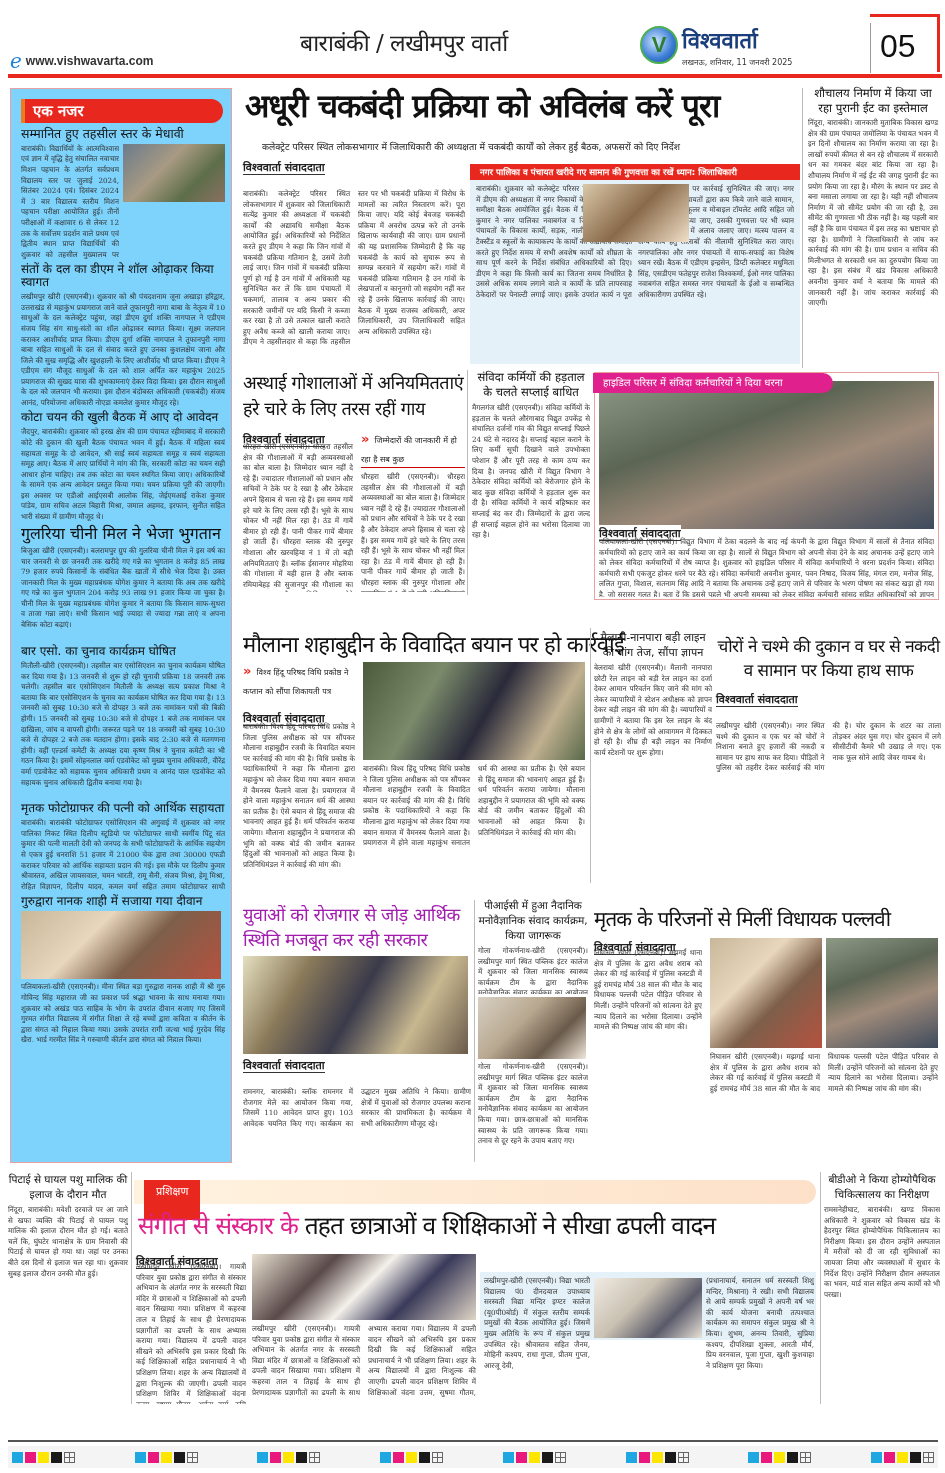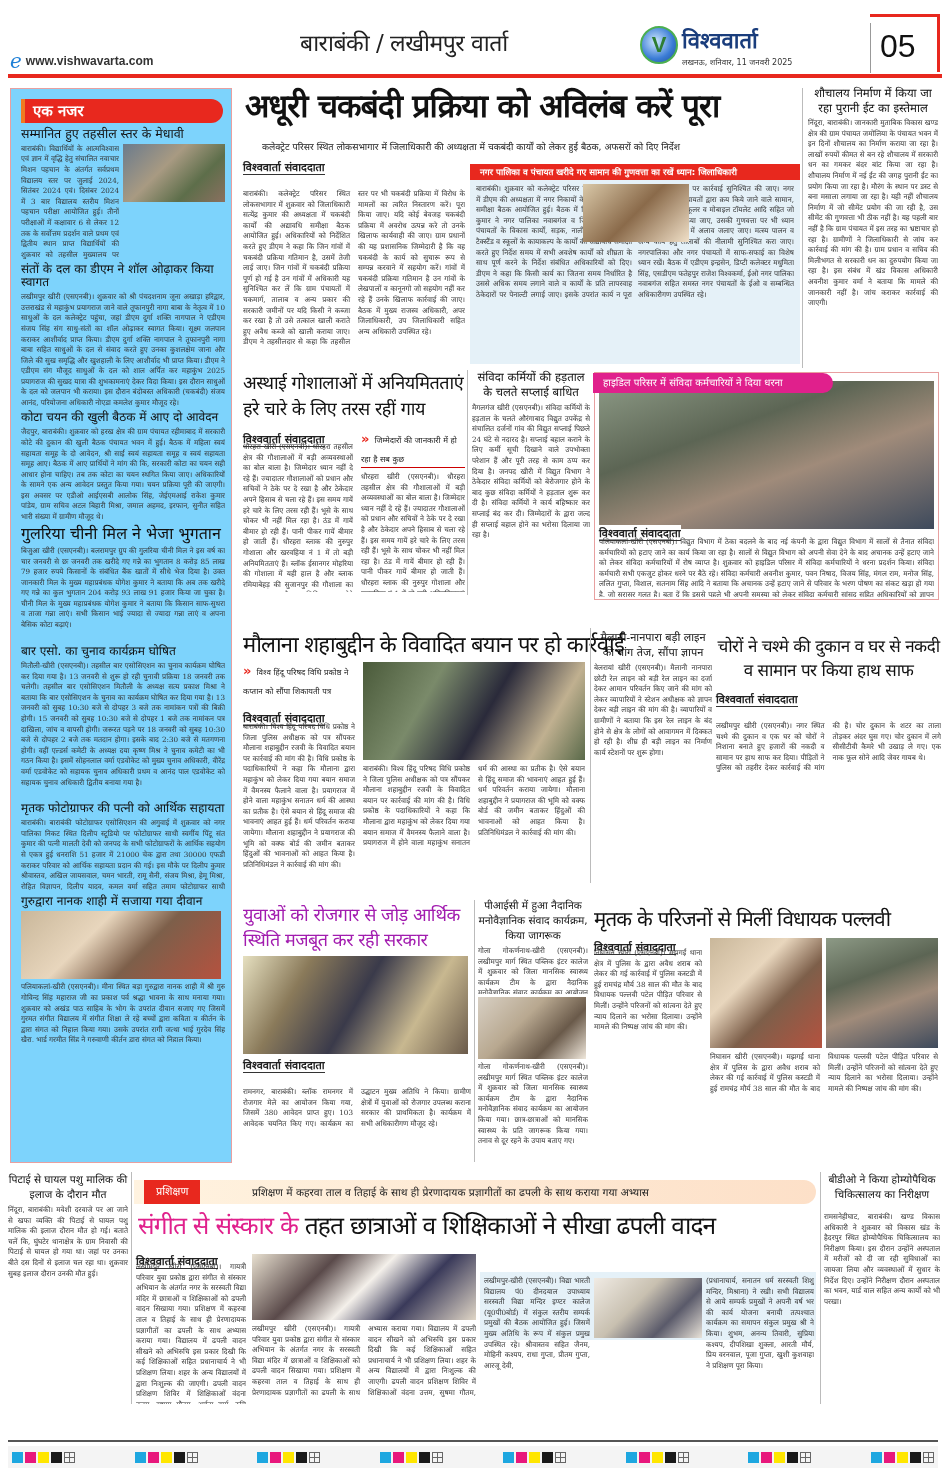--- a/index.html
+++ b/index.html
@@ -132,21 +132,21 @@
 <div class="abs" style="left:716px;top:634px;width:225px;font-family:'DejaVu Sans',sans-serif;font-size:17px;line-height:24px;color:#111;text-align:center;letter-spacing:-0.5px;">चोरों ने चश्मे की दुकान व घर से नकदी व सामान पर किया हाथ साफ</div>
 <div class="abs" style="left:716px;top:688px;width:225px;height:196px;">
   <div class="byline">विश्ववार्ता संवाददाता</div>
   <div class="body-text" style="height:180px;column-count:2;column-gap:8px;">लखीमपुर खीरी (एसएनबी)। नगर स्थित चश्मे की दुकान व एक घर को चोरों ने निशाना बनाते हुए हजारों की नकदी व सामान पर हाथ साफ कर दिया। पीड़ितों ने पुलिस को तहरीर देकर कार्रवाई की मांग की है। चोर दुकान के शटर का ताला तोड़कर अंदर घुस गए। चोर दुकान में लगे सीसीटीवी कैमरे भी उखाड़ ले गए। एक नाक फूल सोने आदि जेवर गायब थे।</div>
 </div>
 
 <div class="abs" style="left:243px;top:902px;width:228px;font-family:'DejaVu Sans',sans-serif;font-size:18px;line-height:25px;color:#a21caf;letter-spacing:-0.5px;">युवाओं को रोजगार से जोड़ आर्थिक स्थिति मजबूत कर रही सरकार</div>
 <div class="abs" style="left:243px;top:956px;width:228px;height:208px;">
   <div class="photo" style="width:225px;height:98px;background:linear-gradient(120deg,#e6e0c0,#8a7a5a 25%,#3a3a4a 50%,#c8b890 75%,#6a5a4a);"></div>
   <div class="byline" style="margin-top:2px;">विश्ववार्ता संवाददाता</div>
-  <div class="body-text" style="height:92px;column-count:2;column-gap:8px;">रामनगर, बाराबंकी। ब्लॉक रामनगर में रोजगार मेले का आयोजन किया गया, जिसमें 380 आवेदन प्राप्त हुए। 103 आवेदक चयनित किए गए। कार्यक्रम का उद्घाटन मुख्य अतिथि ने किया। ग्रामीण क्षेत्रों में युवाओं को रोजगार उपलब्ध कराना सरकार की प्राथमिकता है। कार्यक्रम में सभी अधिकारीगण मौजूद रहे।</div>
+  <div class="body-text" style="height:92px;column-count:2;column-gap:8px;">रामनगर, बाराबंकी। ब्लॉक रामनगर में रोजगार मेले का आयोजन किया गया, जिसमें 110 आवेदन प्राप्त हुए। 103 आवेदक चयनित किए गए। कार्यक्रम का उद्घाटन मुख्य अतिथि ने किया। ग्रामीण क्षेत्रों में युवाओं को रोजगार उपलब्ध कराना सरकार की प्राथमिकता है। कार्यक्रम में सभी अधिकारीगण मौजूद रहे।</div>
 </div>
 
 <div class="divider-v" style="left:474px;top:900px;height:262px;"></div>
 <div class="abs" style="left:478px;top:898px;width:110px;height:265px;overflow:hidden;">
   <div class="head-dark" style="font-size:10.5px;text-align:center;line-height:15px;margin-bottom:3px;">पीआईसी में हुआ नैदानिक मनोवैज्ञानिक संवाद कार्यक्रम, किया जागरूक</div>
   <div class="body-text" style="height:48px;">गोला गोकर्णनाथ-खीरी (एसएनबी)। लखीमपुर मार्ग स्थित पब्लिक इंटर कालेज में शुक्रवार को जिला मानसिक स्वास्थ्य कार्यक्रम टीम के द्वारा नैदानिक मनोवैज्ञानिक संवाद कार्यक्रम का आयोजन किया गया। छात्र-छात्राओं को मानसिक स्वास्थ्य के प्रति जागरूक किया गया। तनाव से दूर रहने के उपाय बताए गए।</div>
   <div class="photo indoor" style="width:108px;height:62px;margin:3px 0;"></div>
   <div class="body-text" style="height:90px;">गोला गोकर्णनाथ-खीरी (एसएनबी)। लखीमपुर मार्ग स्थित पब्लिक इंटर कालेज में शुक्रवार को जिला मानसिक स्वास्थ्य कार्यक्रम टीम के द्वारा नैदानिक मनोवैज्ञानिक संवाद कार्यक्रम का आयोजन किया गया। छात्र-छात्राओं को मानसिक स्वास्थ्य के प्रति जागरूक किया गया। तनाव से दूर रहने के उपाय बताए गए।</div>
 </div>
 
@@ -159,22 +159,21 @@
   <div class="body-text" style="position:absolute;left:116px;top:116px;width:228px;height:108px;column-count:2;column-gap:8px;">निघासन खीरी (एसएनबी)। मझगईं थाना क्षेत्र में पुलिस के द्वारा अवैध शराब को लेकर की गई कार्रवाई में पुलिस कस्टडी में हुई रामचंद्र मौर्य 38 साल की मौत के बाद विधायक पल्लवी पटेल पीड़ित परिवार से मिलीं। उन्होंने परिजनों को सांत्वना देते हुए न्याय दिलाने का भरोसा दिलाया। उन्होंने मामले की निष्पक्ष जांच की मांग की।</div>
 </div>
 
 <div class="abs" style="left:8px;top:1172px;width:120px;height:232px;overflow:hidden;">
   <div class="head-dark" style="font-size:10.5px;text-align:center;line-height:15px;margin-bottom:3px;">पिटाई से घायल पशु मालिक की इलाज के दौरान मौत</div>
   <div class="body-text" style="height:198px;">निंदूरा, बाराबंकी। मवेशी दरवाजे पर आ जाने से खफा व्यक्ति की पिटाई से घायल पशु मालिक की इलाज दौरान मौत हो गई। बताते चलें कि, घुंघटेर थानाक्षेत्र के ग्राम निवासी की पिटाई से घायल हो गया था। जहां पर उनका बीते दस दिनों से इलाज चल रहा था। शुक्रवार सुबह इलाज दौरान उनकी मौत हुई।</div>
 </div>
 <div class="divider-v" style="left:131px;top:1172px;height:232px;"></div>
 
 <div class="abs" style="left:134px;top:1180px;width:682px;height:24px;background:linear-gradient(90deg,#fff3e0,#fde0c8);border-radius:0 12px 12px 0;">
-  <span style="position:absolute;left:10px;top:0;height:24px;padding:0 12px;background:#e8281e;color:#fff;font-family:'DejaVu Sans',sans-serif;font-size:11px;line-height:24px;">प्रशिक्षण</span>
-  <span style="position:absolute;left:118px;top:0;font-family:'DejaVu Sans',sans-serif;font-size:10.5px;line-height:24px;color:#222;white-space:nowrap;">प्रशिक्षण में कहरवा ताल व तिहाई के साथ ही प्रेरणादायक प्रज्ञागीतों का ढपली के साथ कराया गया अभ्यास</span>
+  <span style="position:absolute;left:10px;top:0;height:40px;padding:0 12px;background:#e8281e;color:#fff;font-family:'DejaVu Sans',sans-serif;font-size:11px;line-height:24px;">प्रशिक्षण</span>
 </div>
 <div class="abs" style="left:138px;top:1210px;width:680px;font-family:'DejaVu Sans',sans-serif;font-size:24.5px;line-height:32px;white-space:nowrap;letter-spacing:-0.9px;">
   <span style="color:#e0208c;">संगीत से संस्कार के</span>
   <span style="color:#111;">तहत छात्राओं व शिक्षिकाओं ने सीखा ढपली वादन</span>
 </div>
 <div class="abs" style="left:136px;top:1250px;width:340px;height:154px;">
   <div class="byline">विश्ववार्ता संवाददाता</div>
   <div class="body-text" style="position:absolute;left:0;top:12px;width:110px;height:142px;">लखीमपुर खीरी (एसएनबी)। गायत्री परिवार युवा प्रकोष्ठ द्वारा संगीत से संस्कार अभियान के अंतर्गत नगर के सरस्वती विद्या मंदिर में छात्राओं व शिक्षिकाओं को ढपली वादन सिखाया गया। प्रशिक्षण में कहरवा ताल व तिहाई के साथ ही प्रेरणादायक प्रज्ञागीतों का ढपली के साथ अभ्यास कराया गया। विद्यालय में ढपली वादन सीखने को अभिरुचि इस प्रकार दिखी कि कई शिक्षिकाओं सहित प्रधानाचार्य ने भी प्रशिक्षण लिया। शहर के अन्य विद्यालयों में द्वारा निःशुल्क की जाएगी। ढपली वादन प्रशिक्षण शिविर में शिक्षिकाओं वंदना उत्तम, सुषमा गौतम, अर्चना वर्मा, रुचि गुप्ता, प्रीति गुप्ता, आरती मौर्य आदि ने प्रशिक्षण पूरा किया।</div>
   <div class="photo indoor" style="position:absolute;left:116px;top:4px;width:224px;height:66px;background:linear-gradient(135deg,#e8e0d0,#5a4a4a 30%,#f4f0ea 50%,#3a3a5a 70%,#e0d6c6);"></div>
   <div class="body-text" style="position:absolute;left:116px;top:74px;width:224px;height:80px;column-count:2;column-gap:8px;">लखीमपुर खीरी (एसएनबी)। गायत्री परिवार युवा प्रकोष्ठ द्वारा संगीत से संस्कार अभियान के अंतर्गत नगर के सरस्वती विद्या मंदिर में छात्राओं व शिक्षिकाओं को ढपली वादन सिखाया गया। प्रशिक्षण में कहरवा ताल व तिहाई के साथ ही प्रेरणादायक प्रज्ञागीतों का ढपली के साथ अभ्यास कराया गया। विद्यालय में ढपली वादन सीखने को अभिरुचि इस प्रकार दिखी कि कई शिक्षिकाओं सहित प्रधानाचार्य ने भी प्रशिक्षण लिया। शहर के अन्य विद्यालयों में द्वारा निःशुल्क की जाएगी। ढपली वादन प्रशिक्षण शिविर में शिक्षिकाओं वंदना उत्तम, सुषमा गौतम, अर्चना वर्मा, रुचि गुप्ता, प्रीति गुप्ता, आरती मौर्य आदि ने प्रशिक्षण पूरा किया।</div>
@@ -182,21 +181,21 @@
 
 <div class="abs" style="left:480px;top:1250px;width:336px;height:154px;">
   <div style="background:#e5f1f8;position:absolute;left:0;top:22px;width:336px;height:68px;"></div>
   <div class="body-text" style="position:absolute;left:4px;top:26px;width:106px;height:124px;">लखीमपुर-खीरी (एसएनबी)। विद्या भारती विद्यालय पं0 दीनदयाल उपाध्याय सरस्वती विद्या मन्दिर इण्टर कालेज (यू0पी0बोर्ड) में संकुल स्तरीय सम्पर्क प्रमुखों की बैठक आयोजित हुई। जिसमें मुख्य अतिथि के रूप में संकुल प्रमुख उपस्थित रहे। श्रीवास्तव सहित जैनम, मोहिनी कश्यप, राधा गुप्ता, प्रीतम गुप्ता, आरजू देवी,</div>
   <div class="photo indoor" style="position:absolute;left:114px;top:28px;width:108px;height:60px;background:linear-gradient(135deg,#f0ebe4,#c8c0b0 40%,#5a5a6a 70%,#e8e2d8);"></div>
   <div class="body-text" style="position:absolute;left:226px;top:26px;width:108px;height:124px;">(प्रधानाचार्य, सनातन धर्म सरस्वती शिशु मन्दिर, मिश्राना) ने रखी। सभी विद्यालय से आये सम्पर्क प्रमुखों ने अपनी वर्ष भर की कार्य योजना बनायी तत्पश्चात कार्यक्रम का समापन संकुल प्रमुख श्री ने किया। शुभम, अनन्य तिवारी, सुप्रिया कश्यप, दीपशिखा शुक्ला, आरती मौर्य, प्रिय वरनवाल, पूजा गुप्ता, खुशी कुशवाहा ने प्रशिक्षण पूरा किया।</div>
 </div>
 
 <div class="divider-v" style="left:820px;top:1172px;height:232px;"></div>
 <div class="abs" style="left:824px;top:1172px;width:116px;height:232px;overflow:hidden;">
-  <div class="head-dark" style="font-size:10.5px;text-align:center;line-height:15px;margin-bottom:10px;">बीडीओ ने किया होम्योपैथिक चिकित्सालय का निरीक्षण</div>
+  <div class="head-dark" style="font-size:10.5px;text-align:center;line-height:15px;margin-bottom:3px;">बीडीओ ने किया होम्योपैथिक चिकित्सालय का निरीक्षण</div>
   <div class="body-text" style="height:198px;">रामसनेहीघाट, बाराबंकी। खण्ड विकास अधिकारी ने शुक्रवार को विकास खंड के हैदरपुर स्थित होम्योपैथिक चिकित्सालय का निरीक्षण किया। इस दौरान उन्होंने अस्पताल में मरीजों को दी जा रही सुविधाओं का जायजा लिया और व्यवस्थाओं में सुधार के निर्देश दिए। उन्होंने निरीक्षण दौरान अस्पताल का भवन, यार्ड वाल सहित अन्य कार्यों को भी परखा।</div>
 </div>
 
 <div class="abs" style="left:8px;top:1440px;width:930px;height:2px;background:#555;"></div>
 <div class="abs" style="left:8px;top:1446px;width:930px;height:22px;display:flex;justify-content:space-between;padding:0 4px;background:#f4f4f4;">
   <div class="reg">
       <span style="background:#1ea7e0"></span>
       <span style="background:#e8187c"></span>
       <span style="background:#ffe600"></span>
       <span style="background:#1a1a1a"></span>

